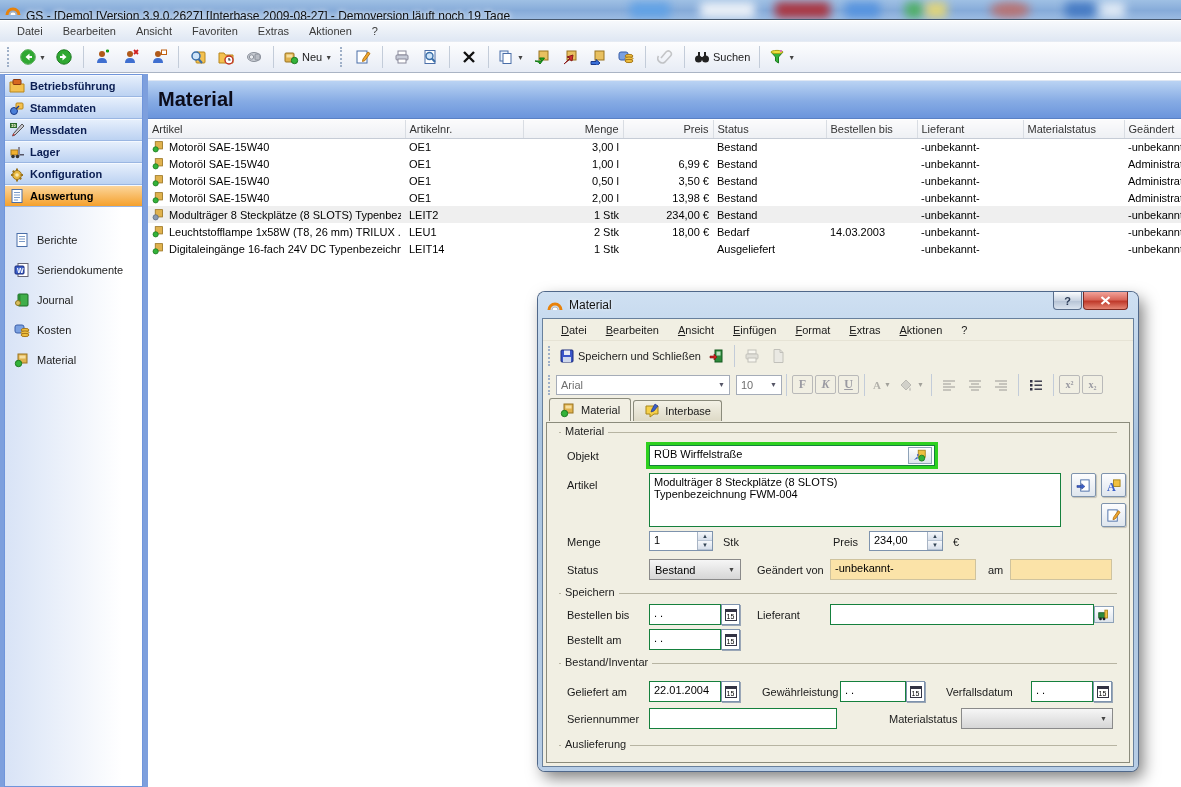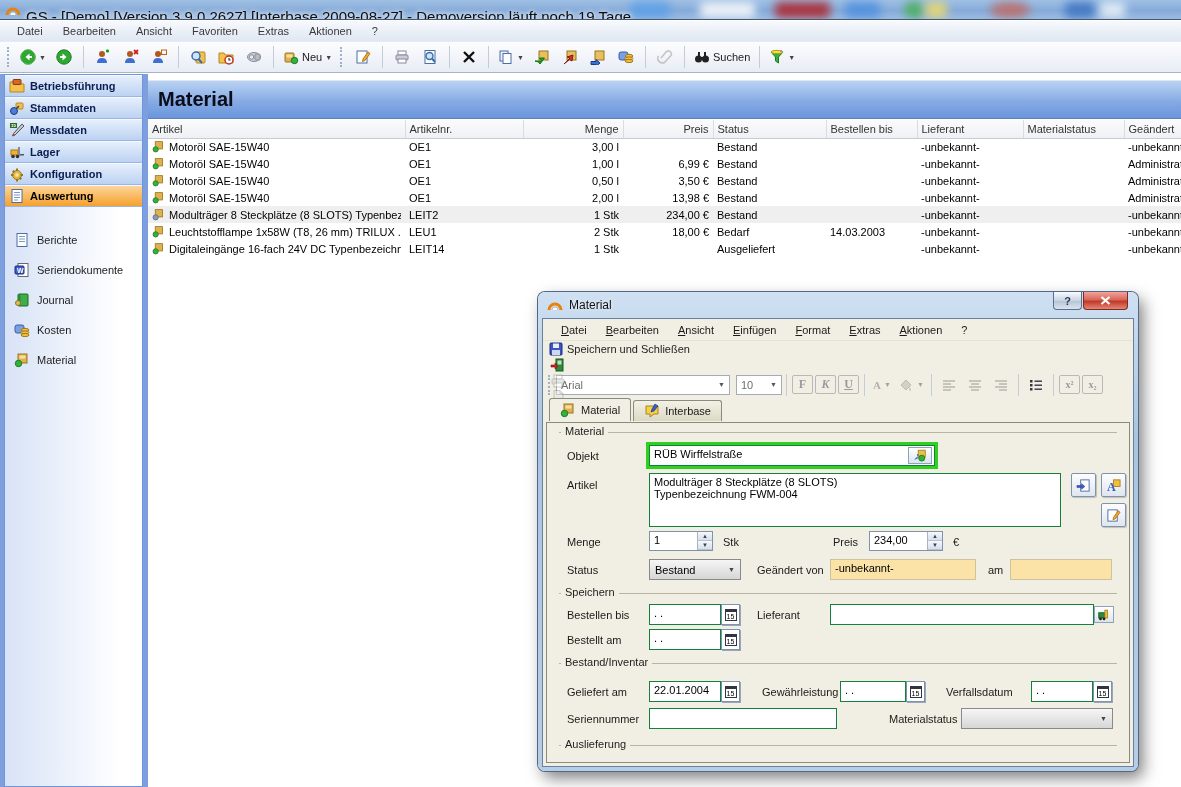--- a/index.html
+++ b/index.html
@@ -4,21 +4,21 @@
 <style>
   * { margin:0; padding:0; box-sizing:border-box; }
   html,body { width:1181px; height:787px; overflow:hidden; }
   body { font-family:"Liberation Sans", sans-serif; font-size:11px; background:#fff; position:relative; }
 
   
   .titlebar { position:absolute; left:0; top:0; width:1181px; height:20px;
     background:linear-gradient(180deg,#9fc0e4 0%,#86abd9 55%,#9bbbe2 100%);
     border-bottom:1px solid #46586e; overflow:hidden; display:flex; align-items:center; gap:5px; padding-left:5px; }
   .blob { position:absolute; top:2px; filter:blur(5px); border-radius:4px; opacity:.85; }
-  .title-text { position:relative; z-index:2; color:#0d0d0d; font-size:15px; text-shadow:0 0 4px rgba(255,255,255,.9), 0 0 8px rgba(255,255,255,.7); white-space:nowrap;margin-top:13px; }
+  .title-text { position:relative; z-index:2; color:#0d0d0d; font-size:12px; text-shadow:0 0 4px rgba(255,255,255,.9), 0 0 8px rgba(255,255,255,.7); white-space:nowrap;margin-top:13px; }
   .app-icon { position:relative; z-index:2; width:16px; height:14px; flex:0 0 16px; }
 
   .menubar { position:absolute; left:0; top:21px; width:1181px; height:21px;
     background:linear-gradient(180deg,#f7f9fc,#dfe7f3); display:flex; align-items:center; gap:2px; padding-left:8px;
     border-bottom:1px solid #e6ebf3; }
   .menubar .mitem { padding:2px 9px; color:#3a3a3a; cursor:default; }
 
   .toolbar { position:absolute; left:0; top:42px; width:1181px; height:31px;
     background:linear-gradient(180deg,#fdfdfe,#e7ecf5); border-bottom:1px solid #aab4c4;
     display:flex; align-items:center; gap:2px; padding:0 4px; }
@@ -73,21 +73,21 @@
     background:linear-gradient(180deg,#fafcfe,#c9d4e2 50%,#b4c2d4 51%,#dbe4ef); color:#2a3a55; font-weight:bold;
     display:flex; align-items:center; justify-content:center; font-size:11px; }
   .btn-close { width:45px; height:18px; border-radius:0 0 4px 4px; border:1px solid #7e2a22; border-top:none;
     background:linear-gradient(180deg,#f2a39a,#d9675a 45%,#c03a2b 55%,#e58573); display:flex; align-items:center; justify-content:center; }
   .dclient { position:absolute; left:4px; right:4px; top:26px; bottom:4px; background:#f1efe3; border:1px solid #68809c; }
 
   .dmenu { height:22px; display:flex; align-items:center; gap:3px; padding-left:10px; border-bottom:1px solid #e6e3d5; }
   .dmenu .mitem { padding:2px 8px; color:#1a1a1a; display:inline-block; }
   .dmenu .mitem::first-letter { text-decoration:underline; }
 
-  .dtb { height:29px; display:flex; align-items:flex-start; padding:0 2px;flex-direction:column; }
+  .dtb { height:29px; display:flex; align-items:center; padding:0 2px; }
   .dtb2 { height:29px; display:flex; align-items:center; padding:0 2px; }
   .combo { height:20px; background:#fff; border:1px solid #a5acb8; display:flex; align-items:center; justify-content:space-between; padding:0 4px; color:#6e6e6e; }
   .combo .caret { color:#556; }
   .fbtn { width:21px; height:19px; border:1px solid #b9b9b9; border-radius:2px; margin:0 1px;
     display:flex; align-items:center; justify-content:center; color:#9a9aa2;
     font-family:"Liberation Serif",serif; font-weight:bold; font-size:12px; background:transparent; }
 
   .dtabs { height:22px; display:flex; align-items:flex-end; padding-left:6px; }
   .dtab { height:21px; display:flex; align-items:center; gap:5px; padding:0 10px; border:1px solid #8b8b7c; border-bottom:none;
     border-radius:3px 3px 0 0; background:linear-gradient(180deg,#f3f1e6,#ddd9c6); margin-right:2px; color:#1a1a1a; position:relative; }

